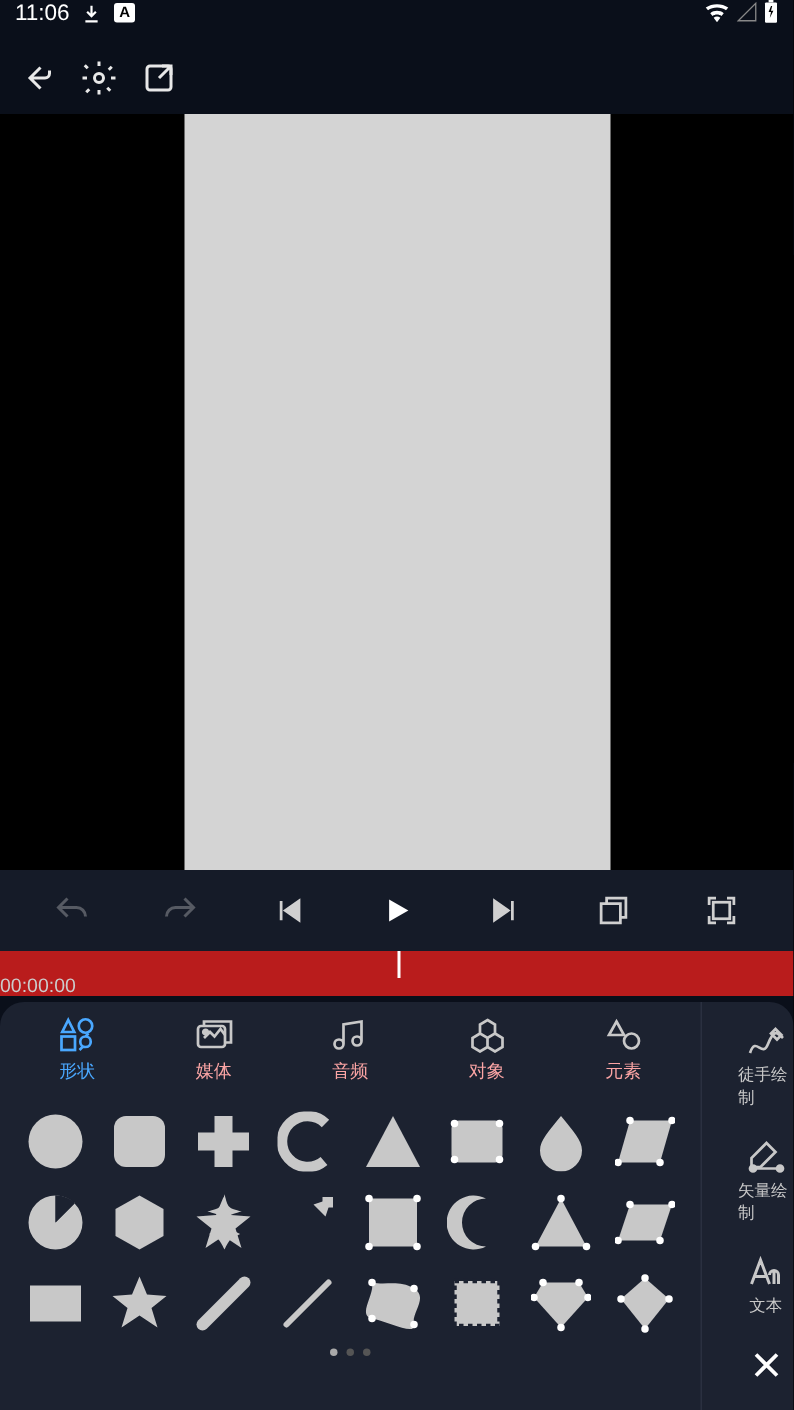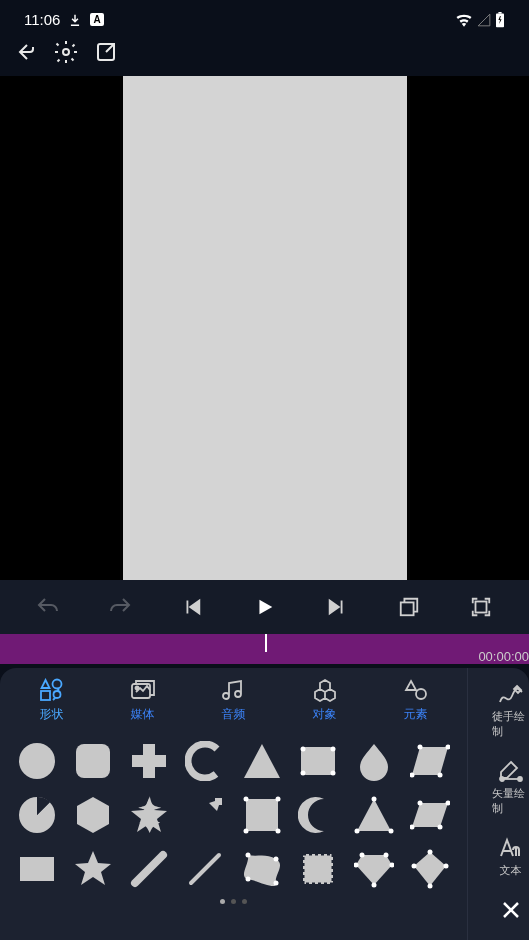--- a/index.html
+++ b/index.html
@@ -9,22 +9,22 @@
   background: #0a0f1a;
   font-family: -apple-system, sans-serif;
   color: #fff;
   overflow: hidden;
   position: relative;
 }
 .status-bar {
   height: 28px;
   display: flex;
   justify-content: space-between;
-  align-items: flex-end;
-  padding: 0 24px;
+  align-items: flex-start;
+  padding: 0 10px;
   font-size: 15px;
   font-weight: 500;
 }
 .status-left { display: flex; align-items: center; gap: 8px; }
 .status-right { display: flex; align-items: center; gap: 4px; }
 .header {
   height: 48px;
   display: flex;
   align-items: center;
   padding: 0 12px;
@@ -70,24 +70,24 @@
   height: 40px;
   display: flex;
   align-items: center;
   justify-content: center;
   color: #d0d0d0;
 }
 .ctrl-btn.disabled { opacity: 0.35; }
 .timeline {
   height: 30px;
   position: relative;
-  background: #701a75;
-  display: flex;
-  align-items: center;
-  justify-content: flex-end;
+  background: #b91c1c;
+  display: flex;
+  align-items: center;
+  justify-content: flex-start;
 }
 .playhead {
   position: absolute;
   top: 0;
   left: 50%;
   width: 2px;
   height: 18px;
   background: #fff;
 }
 .timecode {
@@ -120,21 +120,21 @@
   display: flex;
   justify-content: space-around;
   padding: 10px 6px;
 }
 .tab {
   display: flex;
   flex-direction: column;
   align-items: center;
   gap: 4px;
   font-size: 12px;
-  color: #3b82f6;
+  color: #fca5a5;
 }
 .tab.active { color: #4aa8ff; }
 .shapes-grid {
   display: grid;
   grid-template-columns: repeat(8, 1fr);
   gap: 6px;
   padding: 4px 12px 2px;
 }
 .shape-cell {
   height: 48px;

